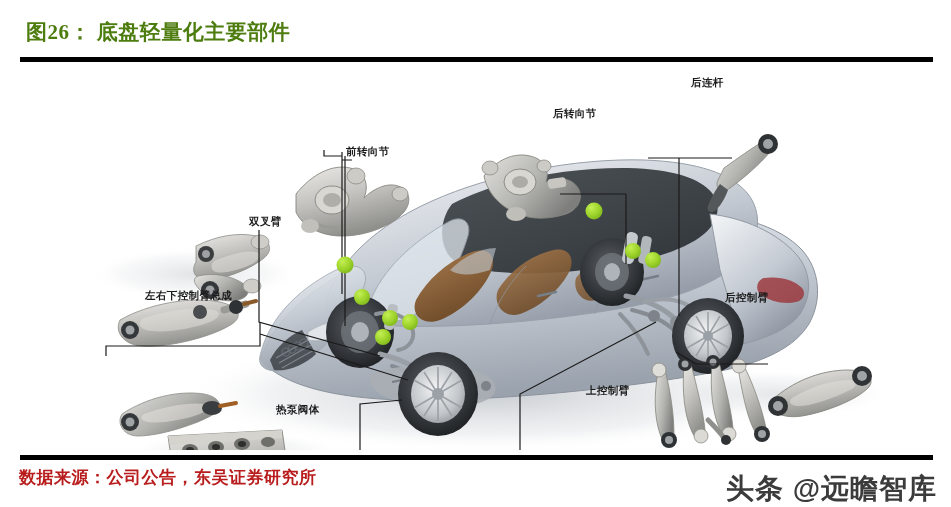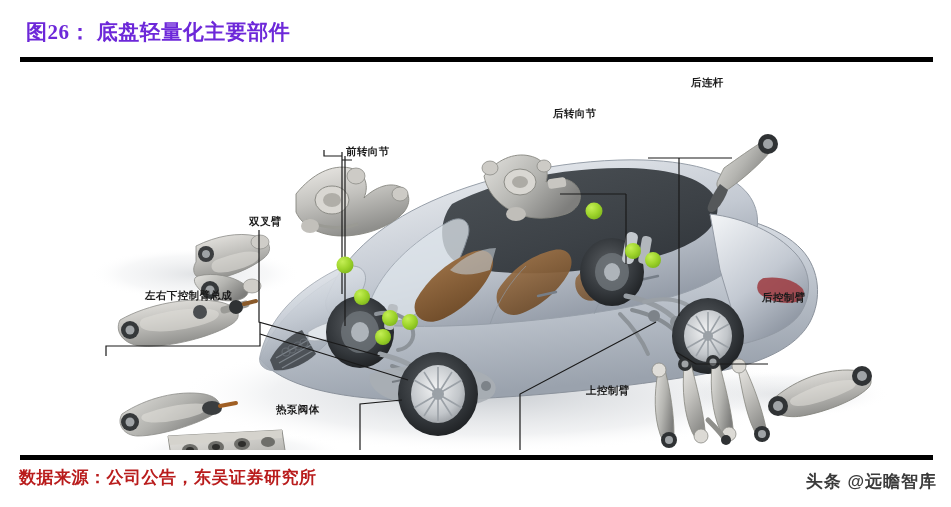--- a/index.html
+++ b/index.html
@@ -9,41 +9,41 @@
     font-family:"Liberation Sans", sans-serif;
     overflow:hidden;
     position:relative;
   }
   #figure-root{position:relative;width:951px;height:507px;background:#fff;}
 
   
   .fig-title{
     position:absolute;left:26px;top:18px;
     font-family:"Liberation Serif", serif;
-    font-weight:bold;font-size:21px;color:#6d28d9;
+    font-weight:bold;font-size:21px;color:#4d7c0f;
     letter-spacing:.5px;white-space:nowrap;
   }
   .rule-top{
     position:absolute;left:20px;top:57px;width:913px;height:5px;
     background:#000;
   }
   .rule-bottom{
     position:absolute;left:20px;top:455px;width:913px;height:5px;
     background:#000;
   }
   .fig-source{
     position:absolute;left:19px;top:466px;
     font-family:"Liberation Serif", serif;
     font-weight:bold;font-size:17px;color:#b91c1c;
     white-space:nowrap;letter-spacing:.5px;
   }
   .watermark{
     position:absolute;right:14px;top:470px;
     font-family:"Liberation Sans", sans-serif;
-    font-weight:bold;font-size:17px;color:#2b2b2b;
+    font-weight:bold;font-size:28px;color:#2b2b2b;
     letter-spacing:1px;white-space:nowrap;
     opacity:.92;
   }
 
   
   .illustration{
     position:absolute;left:20px;top:64px;width:913px;height:386px;
     background:#ffffff;
     overflow:hidden;
   }
@@ -433,21 +433,21 @@
   <div class="callout" style="left:249px;top:216px;">双叉臂</div>
 
   <div class="callout" style="left:145px;top:290px;">左右下控制臂总成</div>
 
   <div class="callout" style="left:276px;top:404px;">热泵阀体</div>
 
   <div class="callout" style="left:553px;top:108px;text-align:center;">后转向节</div>
 
   <div class="callout" style="left:691px;top:77px;">后连杆</div>
 
-  <div class="callout" style="left:762px;top:292px;">后控制臂</div>
+  <div class="callout" style="left:725px;top:292px;">后控制臂</div>
 
   <div class="callout" style="left:586px;top:385px;text-align:center;">上控制臂</div>
 
   <div class="rule-bottom"></div>
   <div class="fig-source">数据来源：公司公告，东吴证券研究所</div>
   <div class="watermark">头条 @远瞻智库</div>
 
 </div>
 
 </body></html>

